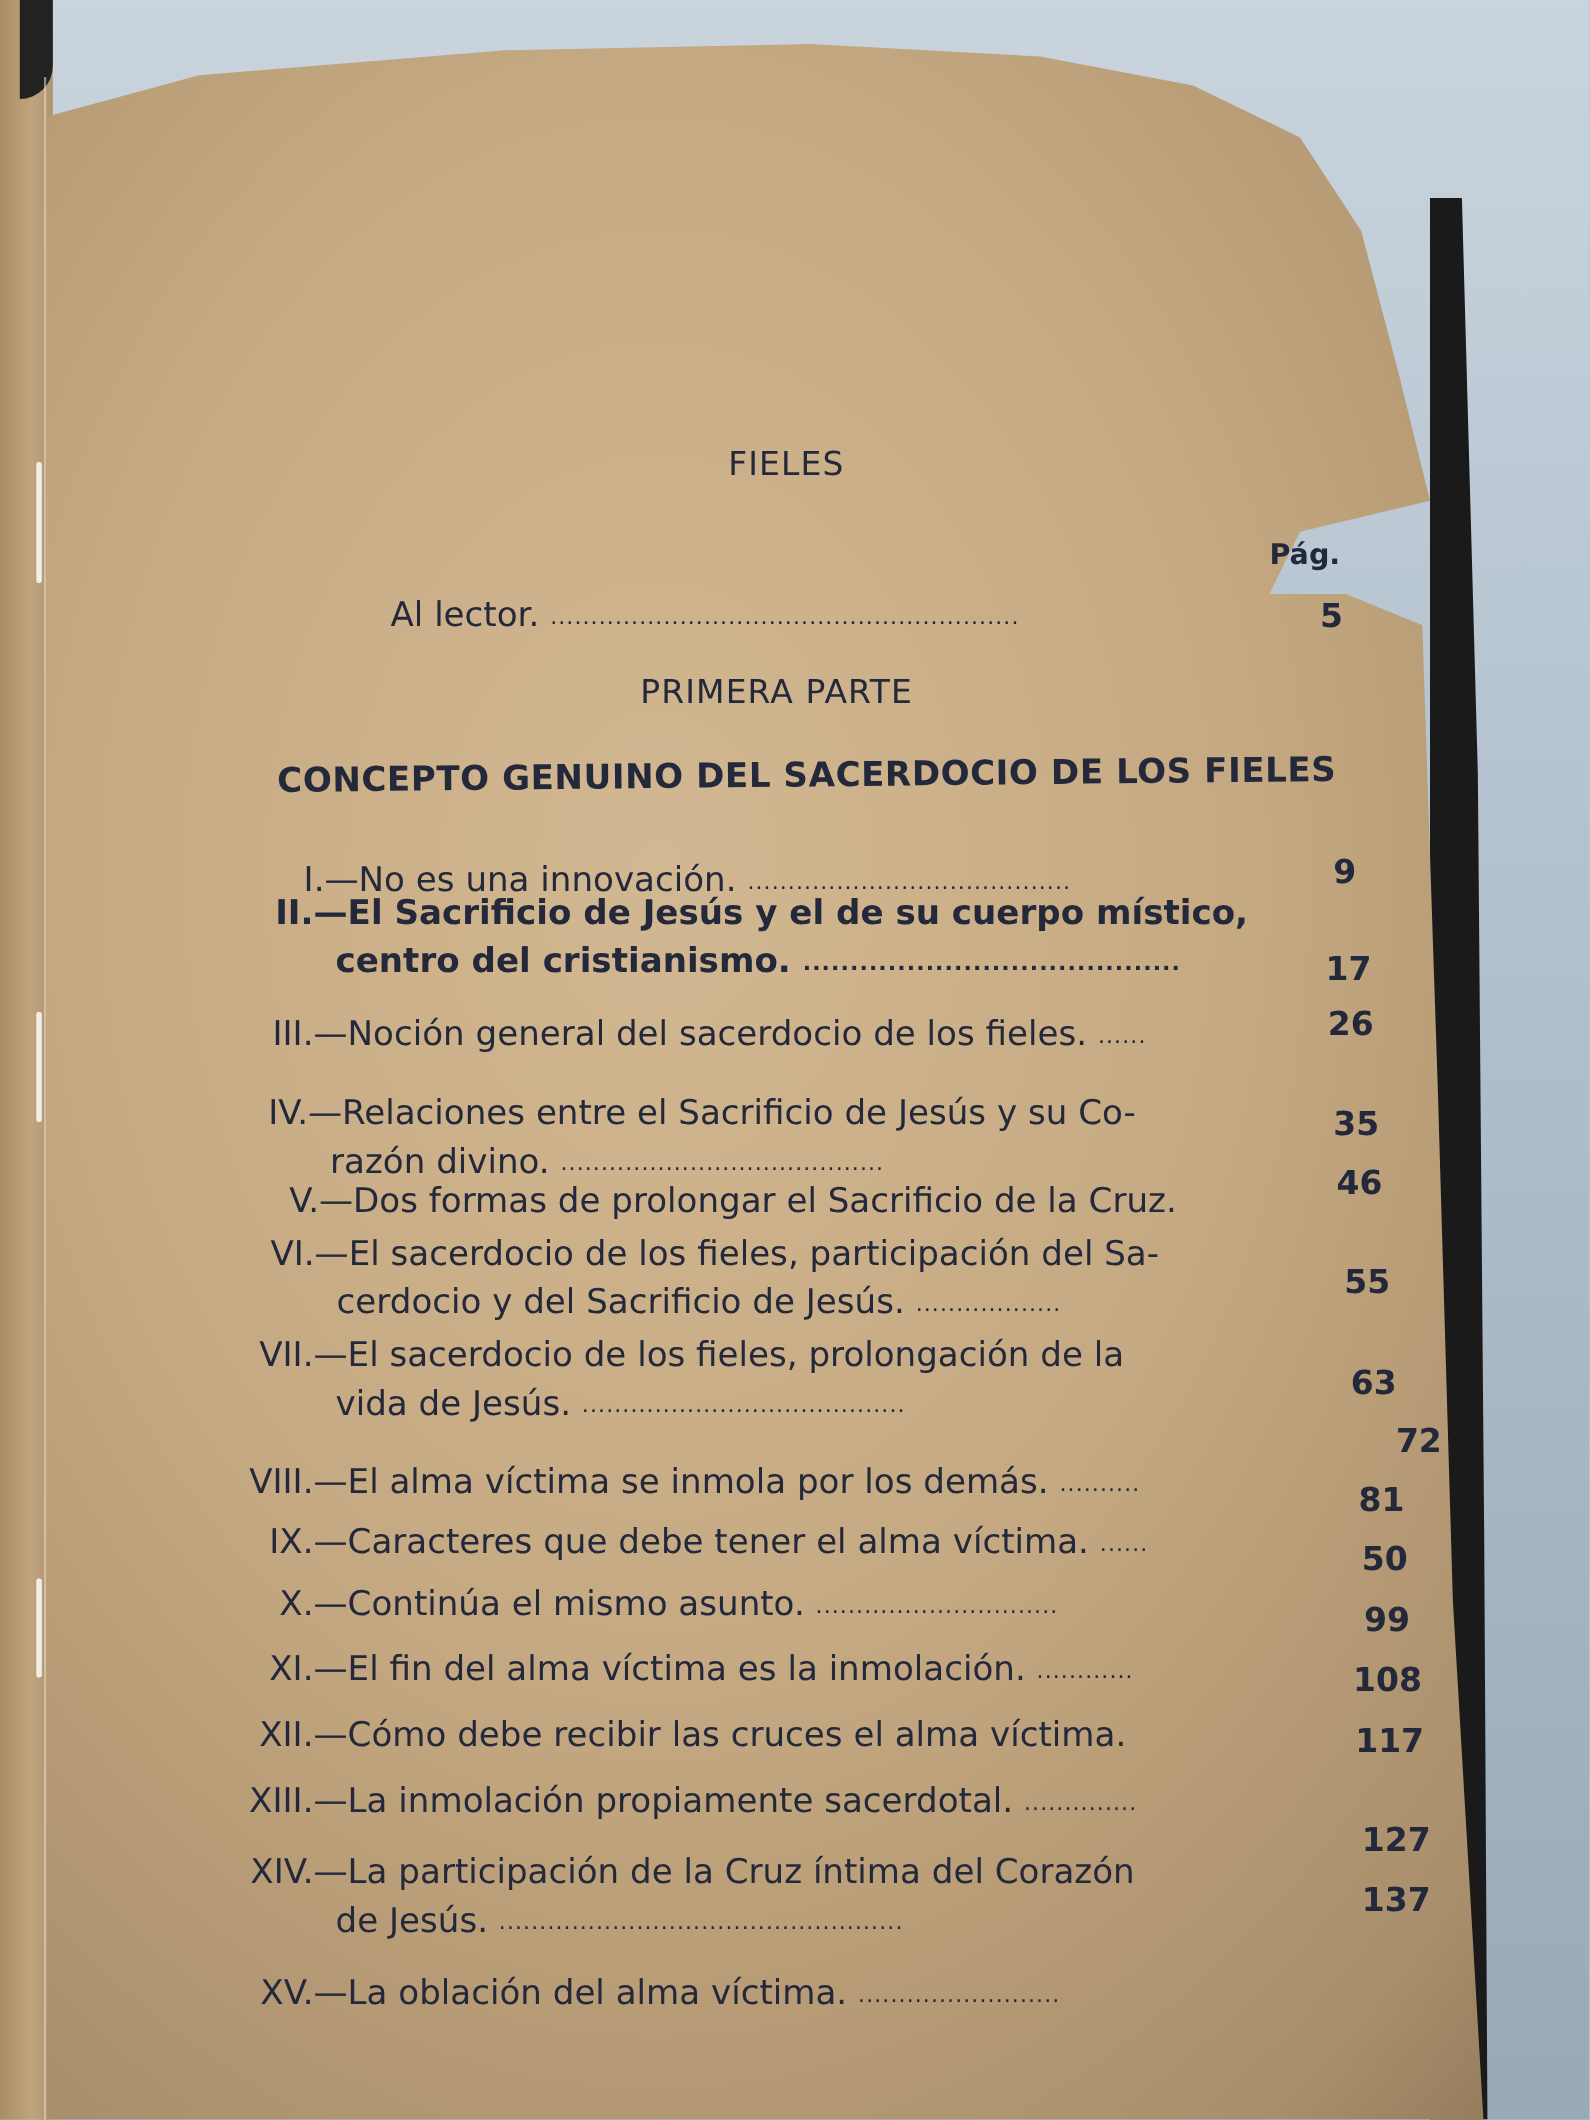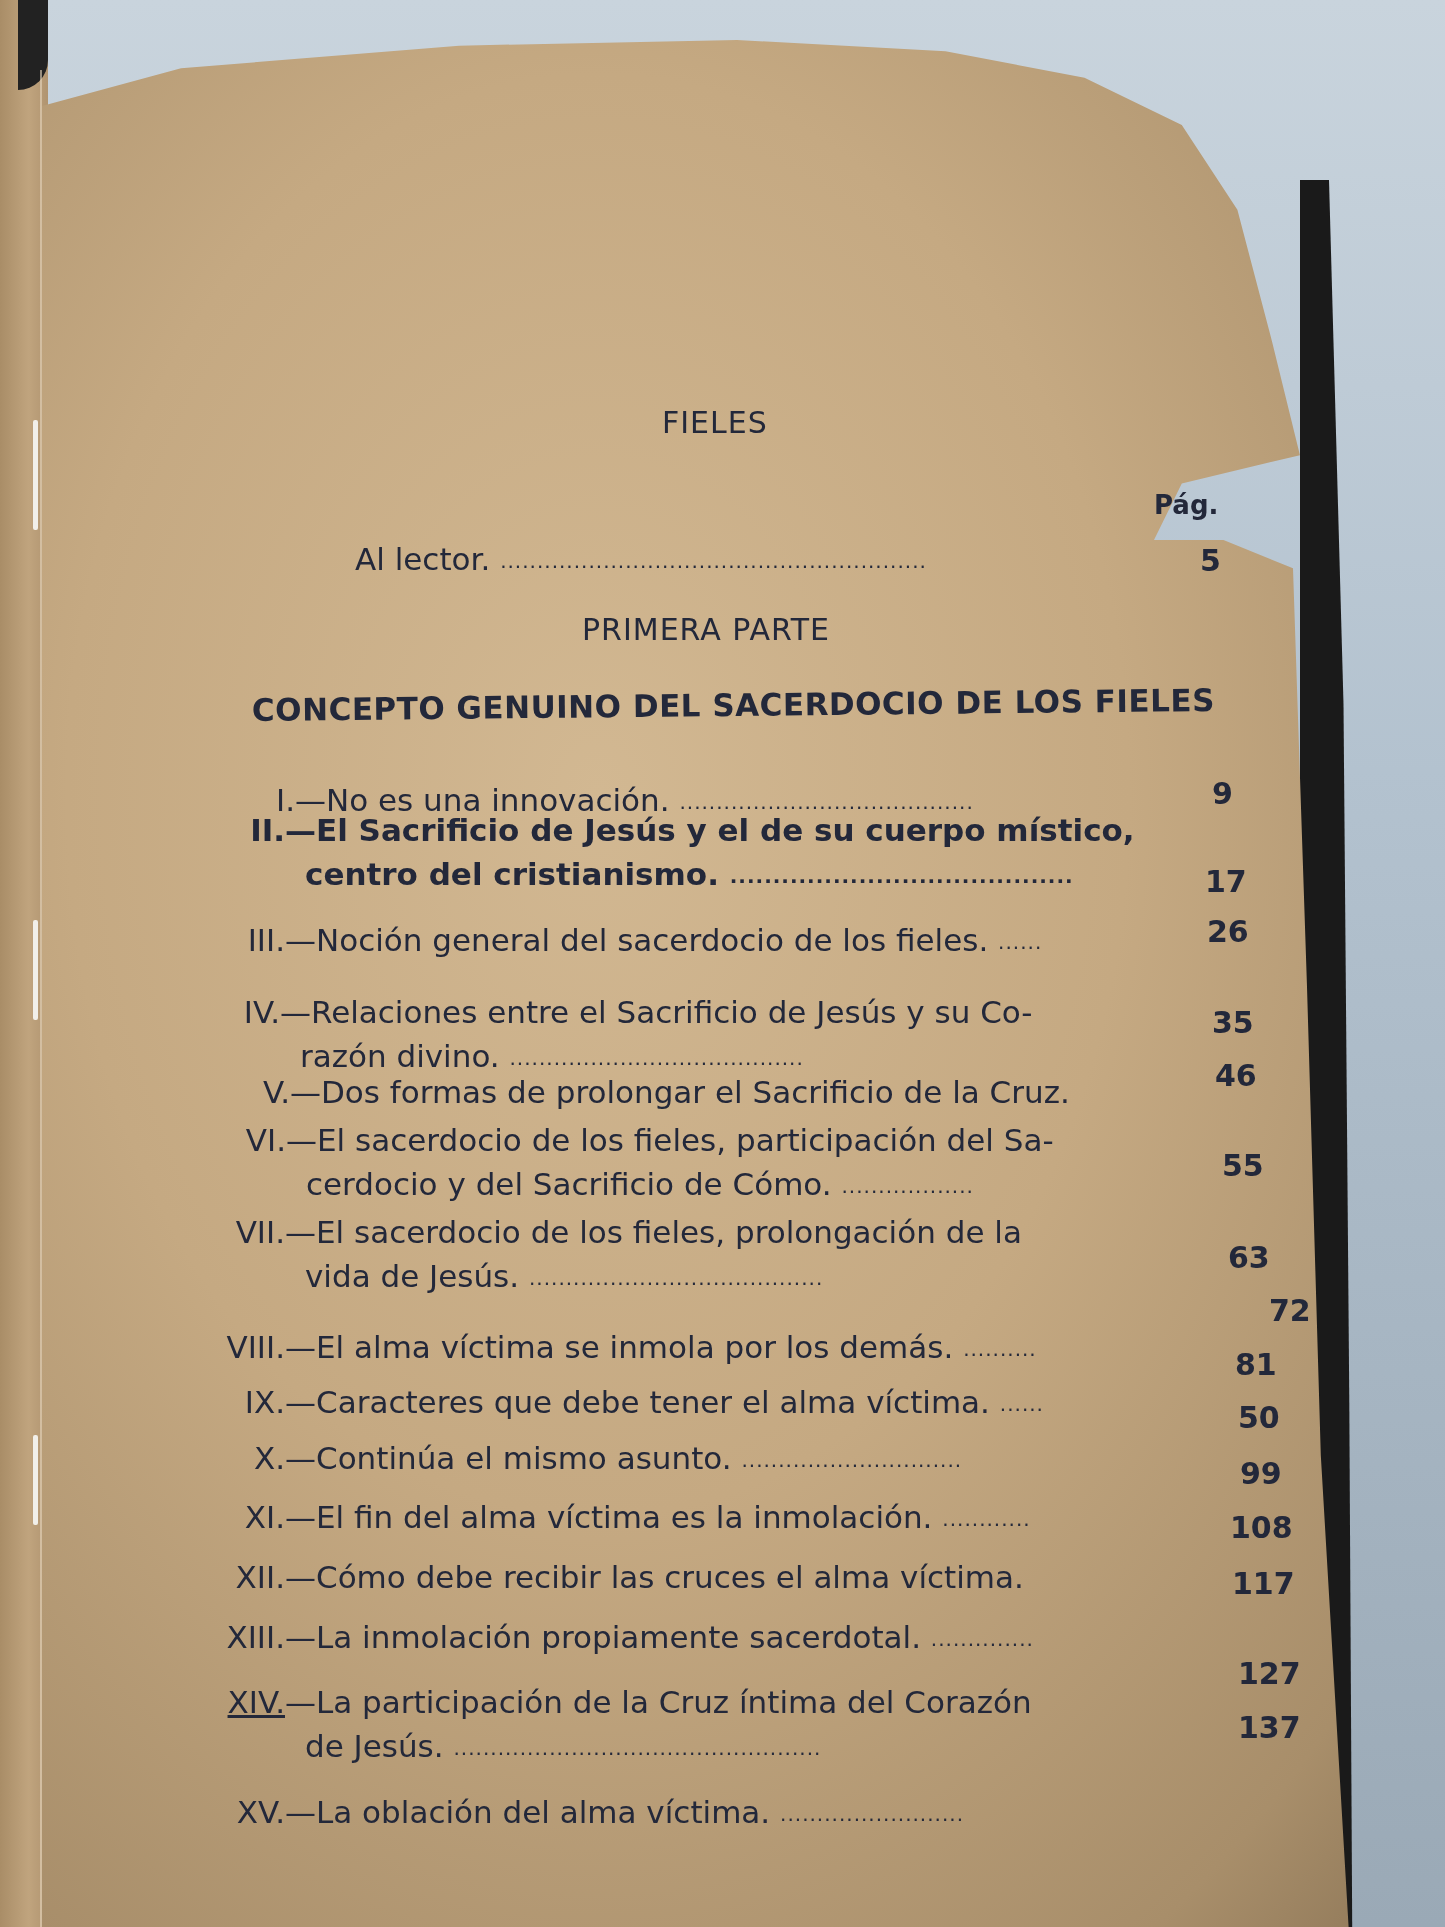--- a/index.html
+++ b/index.html
@@ -113,21 +113,21 @@
   </div>
   <div class="pg ink" style="left:1212px;top:1005px;">35</div>
 
   <div class="entry ink" style="left:200px;top:1070px;">
     <span class="num">V.</span><span>—</span><span>Dos formas de prolongar el Sacrificio de la Cruz.</span>
   </div>
   <div class="pg ink" style="left:1215px;top:1058px;">46</div>
 
   <div class="entry ink" style="left:196px;top:1118px;">
     <span class="num">VI.</span><span>—</span><span>El sacerdocio de los fieles, participación del Sa-</span>
-    <span class="line2"><span>cerdocio y del Sacrificio de Cómo.</span> <span class="dots">..................</span></span>
+    <span class="line2"><span>cerdocio y del Sacrificio de Jesús.</span> <span class="dots">..................</span></span>
   </div>
   <div class="pg ink" style="left:1222px;top:1148px;">55</div>
 
   <div class="entry ink" style="left:175px;top:1210px;">
     <span class="num" style="width:110px;">VII.</span><span>—</span><span>El sacerdocio de los fieles, prolongación de la</span>
     <span class="line2" style="padding-left:130px;"><span>vida de Jesús.</span> <span class="dots">........................................</span></span>
   </div>
   <div class="pg ink" style="left:1228px;top:1240px;">63</div>
 
   <div class="entry ink" style="left:160px;top:1325px;">
@@ -159,21 +159,21 @@
   </div>
   <div class="pg ink" style="left:1230px;top:1510px;">108</div>
 
   <div class="entry ink" style="left:160px;top:1615px;">
     <span class="num" style="width:125px;">XIII.</span><span>—</span><span>La inmolación propiamente sacerdotal.</span>
     <span class="dots">..............</span>
   </div>
   <div class="pg ink" style="left:1232px;top:1566px;">117</div>
 
   <div class="entry ink" style="left:160px;top:1680px;">
-    <span class="num" style="width:125px;text-decoration:underline;">XIV.</span><span>—</span><span>La participación de la Cruz íntima del Corazón</span>
+    <span class="num" style="width:125px;">XIV.</span><span>—</span><span>La participación de la Cruz íntima del Corazón</span>
     <span class="line2" style="padding-left:145px;"><span>de Jesús.</span> <span class="dots">........................................</span><span class="dots">..........</span></span>
   </div>
   <div class="pg ink" style="left:1238px;top:1656px;">127</div>
 
   <div class="entry ink" style="left:170px;top:1790px;">
     <span class="num" style="width:115px;">XV.</span><span>—</span><span>La oblación del alma víctima.</span>
     <span class="dots">.........................</span>
   </div>
   <div class="pg ink" style="left:1238px;top:1710px;">137</div>
 </div>

